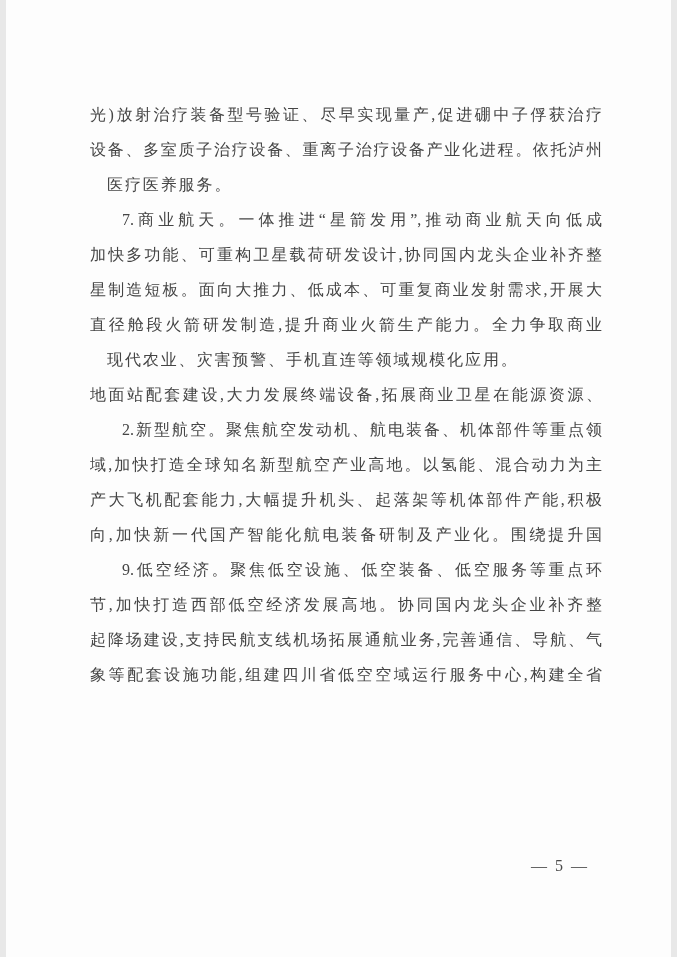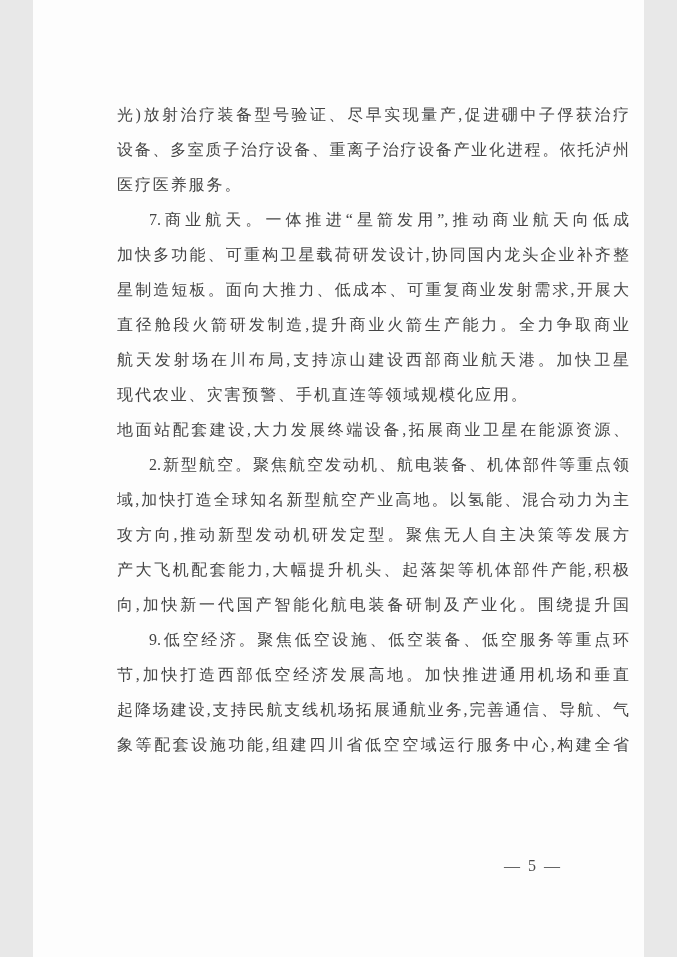--- a/index.html
+++ b/index.html
@@ -2,21 +2,21 @@
 <html><head>
 <meta charset="utf-8">
 <style>
   html, body {
     margin: 0;
     padding: 0;
     background: #e8e8e8;
   }
   .page {
     position: relative;
-    width: 611px;
+    width: 665px;
     height: 957px;
     margin: 0 auto;
     background: #fdfdfd;
     font-family: "Liberation Serif", "DejaVu Serif", serif;
     color: #454545;
     overflow: hidden;
   }
   .text-block {
     position: absolute;
     left: 84px;
@@ -32,20 +32,21 @@
     text-align-last: justify;
     overflow: hidden;
     white-space: normal;
   }
   .line.indent {
     text-indent: 2em;
   }
   .line.para-last {
     text-align-last: left;
     letter-spacing: 1.9px;
+    margin-left: 17px;
   }
   .page-number {
     position: absolute;
     top: 851px;
     right: 82px;
     font-size: 16px;
     line-height: 30px;
     letter-spacing: 2px;
     color: #4a4a4a;
     text-align: right;
@@ -61,36 +62,34 @@
       <div class="line">光)放射治疗装备型号验证、尽早实现量产,促进硼中子俘获治疗</div>
       <div class="line">设备、多室质子治疗设备、重离子治疗设备产业化进程。依托泸州</div>
       <div class="line para-last">医疗医养服务。</div>
     </section>
 
     <section>
       <div class="line indent">7.商业航天。一体推进“星箭发用”,推动商业航天向低成</div>
       <div class="line">加快多功能、可重构卫星载荷研发设计,协同国内龙头企业补齐整</div>
       <div class="line">星制造短板。面向大推力、低成本、可重复商业发射需求,开展大</div>
       <div class="line">直径舱段火箭研发制造,提升商业火箭生产能力。全力争取商业</div>
-      <div class="line">航天发射场在川布局,支持凉山建设西部商业航天港。加快卫星</div>
       <div class="line para-last">现代农业、灾害预警、手机直连等领域规模化应用。</div>
       <div class="line">地面站配套建设,大力发展终端设备,拓展商业卫星在能源资源、</div>
     </section>
 
     <section>
       <div class="line indent">2.新型航空。聚焦航空发动机、航电装备、机体部件等重点领</div>
       <div class="line">域,加快打造全球知名新型航空产业高地。以氢能、混合动力为主</div>
-      <div class="line">攻方向,推动新型发动机研发定型。聚焦无人自主决策等发展方</div>
       <div class="line">产大飞机配套能力,大幅提升机头、起落架等机体部件产能,积极</div>
       <div class="line">向,加快新一代国产智能化航电装备研制及产业化。围绕提升国</div>
     </section>
 
     <section>
       <div class="line indent">9.低空经济。聚焦低空设施、低空装备、低空服务等重点环</div>
-      <div class="line">节,加快打造西部低空经济发展高地。加快推进通用机场和垂直</div>
+      <div class="line">节,加快打造西部低空经济发展高地。协同国内龙头企业补齐整</div>
       <div class="line">起降场建设,支持民航支线机场拓展通航业务,完善通信、导航、气</div>
       <div class="line">象等配套设施功能,组建四川省低空空域运行服务中心,构建全省</div>
     </section>
 
   </div>
 
   <div class="page-number">— 5 —</div>
 </div>
 
 </body></html>

